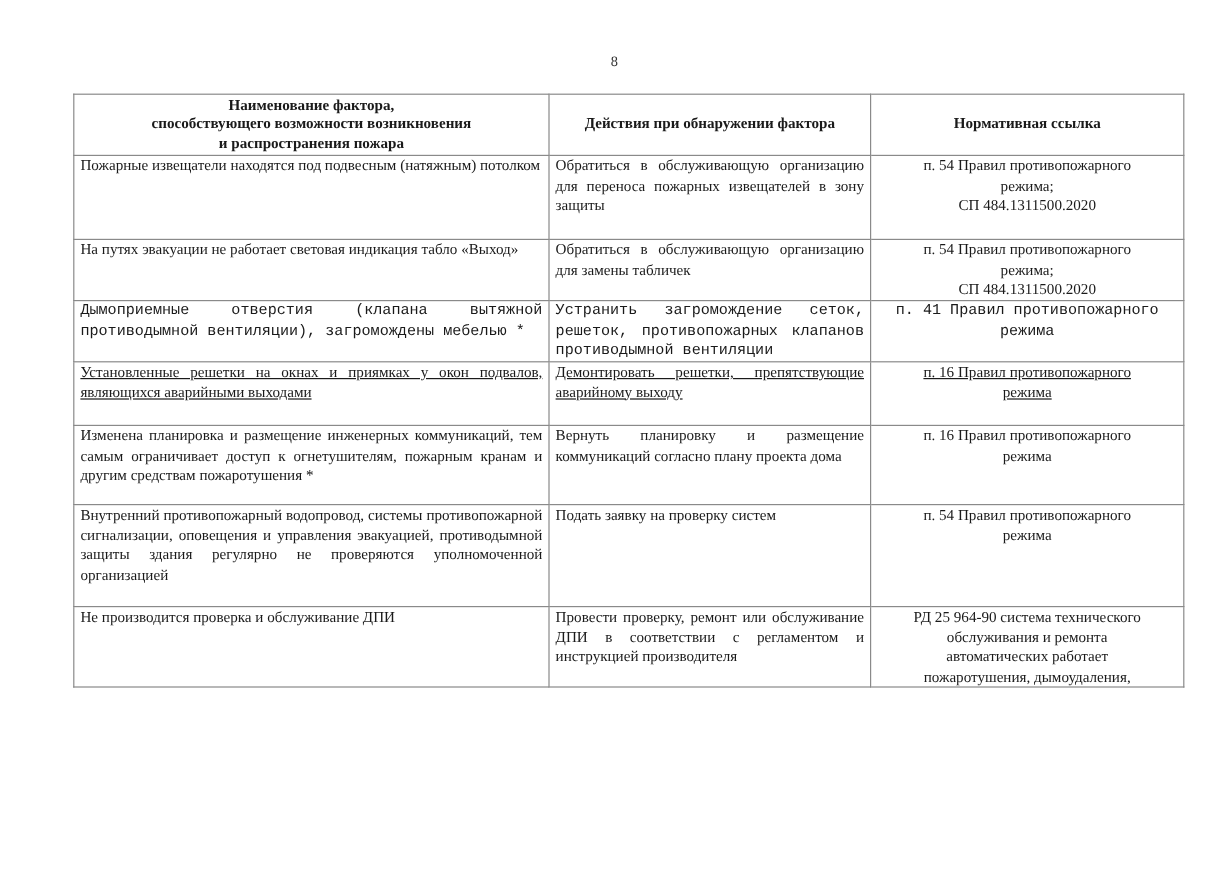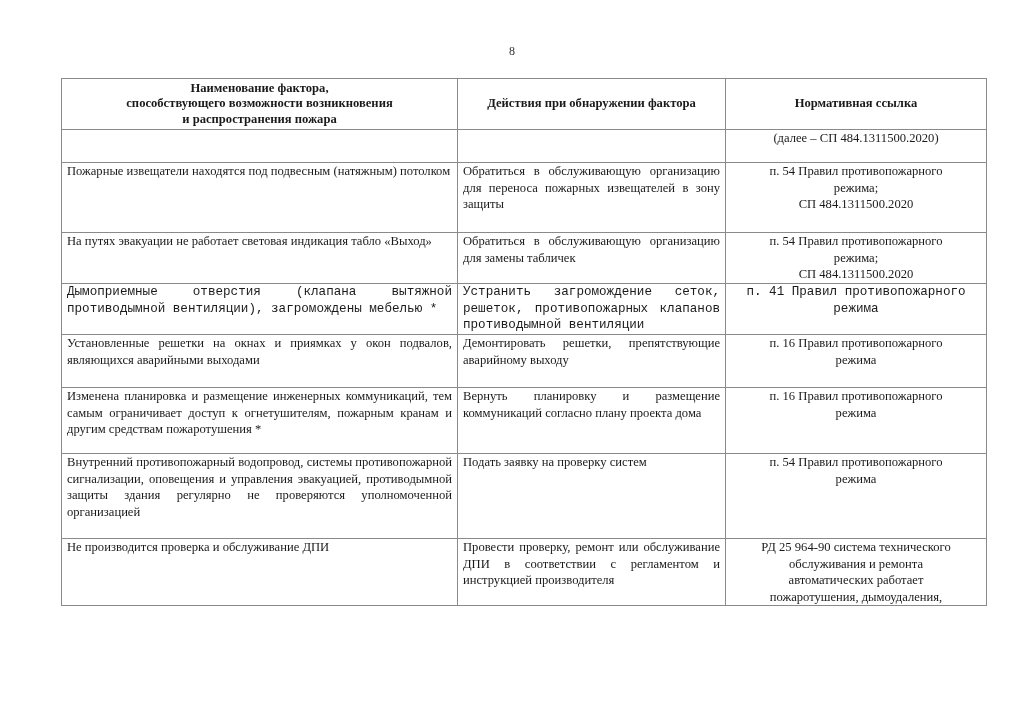--- a/index.html
+++ b/index.html
@@ -59,21 +59,21 @@
     }
     .line {
       display: block;
     }
     tr.h-head { height: 51px; }
     tr.h0 { height: 33px; }
     tr.h1 { height: 70px; }
     tr.h2 { height: 51px; }
     tr.h3 { height: 32px; }
     tr.h4 { height: 51px; font-family: Liberation Mono, monospace; }
-    tr.h5 { height: 53px; }
+    tr.h5 { height: 53px; text-decoration: underline; }
     tr.h6 { height: 66px; }
     tr.h7 { height: 85px; }
     tr.h8 { height: 67px; }
   </style>
 </head>
 <body>
 
 <div class="page-number">8</div>
 
 <table class="factors">
@@ -91,27 +91,20 @@
       </th>
       <th>
         <span class="line">Действия при обнаружении фактора</span>
       </th>
       <th>
         <span class="line">Нормативная ссылка</span>
       </th>
     </tr>
   </thead>
   <tbody>
-    <tr class="h0">
-      <td class="just"></td>
-      <td class="just"></td>
-      <td class="center">
-        <span class="line">(далее – СП 484.1311500.2020)</span>
-      </td>
-    </tr>
     <tr class="h1">
       <td class="just">Пожарные извещатели находятся под подвесным (натяжным) потолком</td>
       <td class="just">Обратиться в обслуживающую организацию для переноса пожарных извещателей в зону защиты</td>
       <td class="center">
         <span class="line">п. 54 Правил противопожарного</span>
         <span class="line">режима;</span>
         <span class="line">СП 484.1311500.2020</span>
       </td>
     </tr>
     <tr class="h2">

